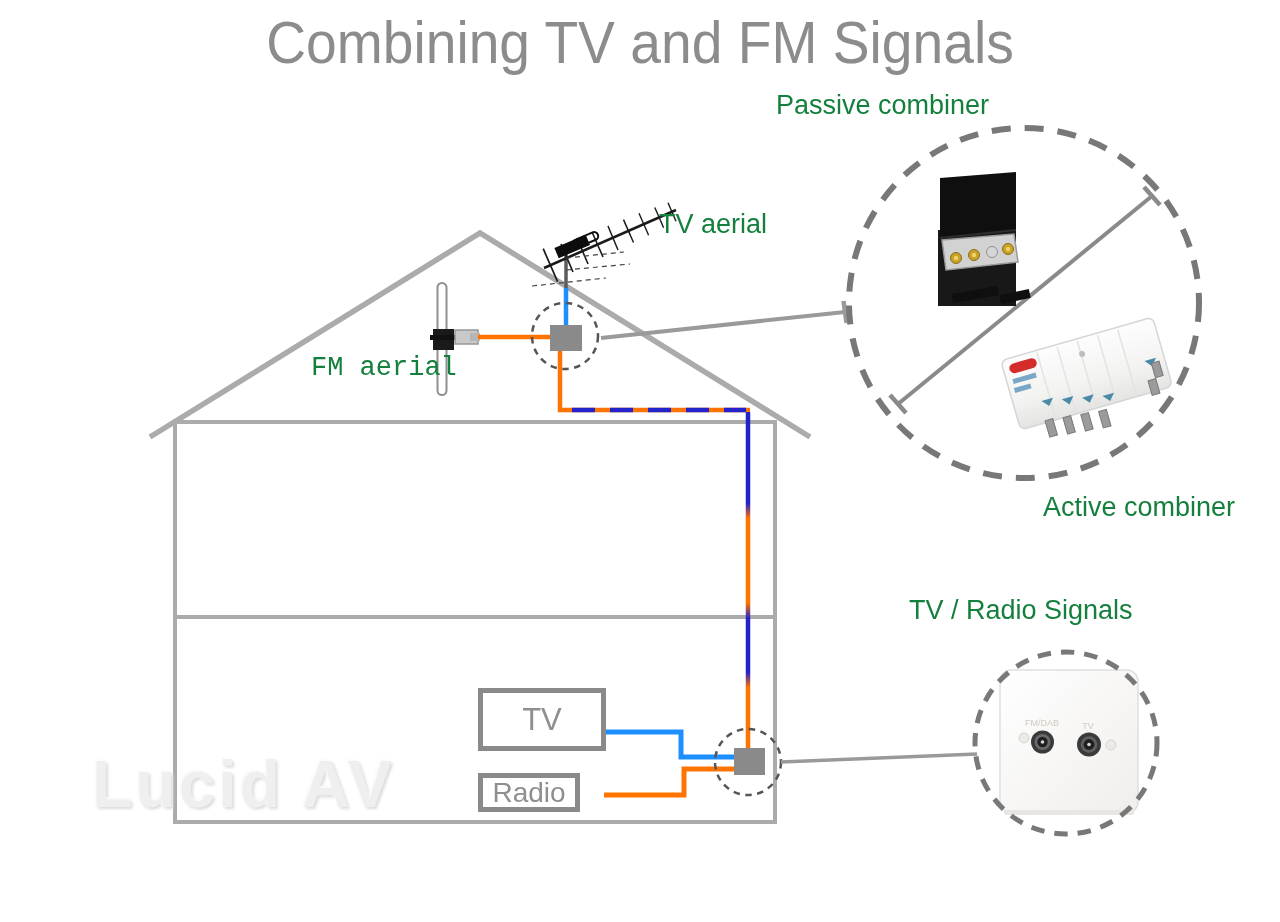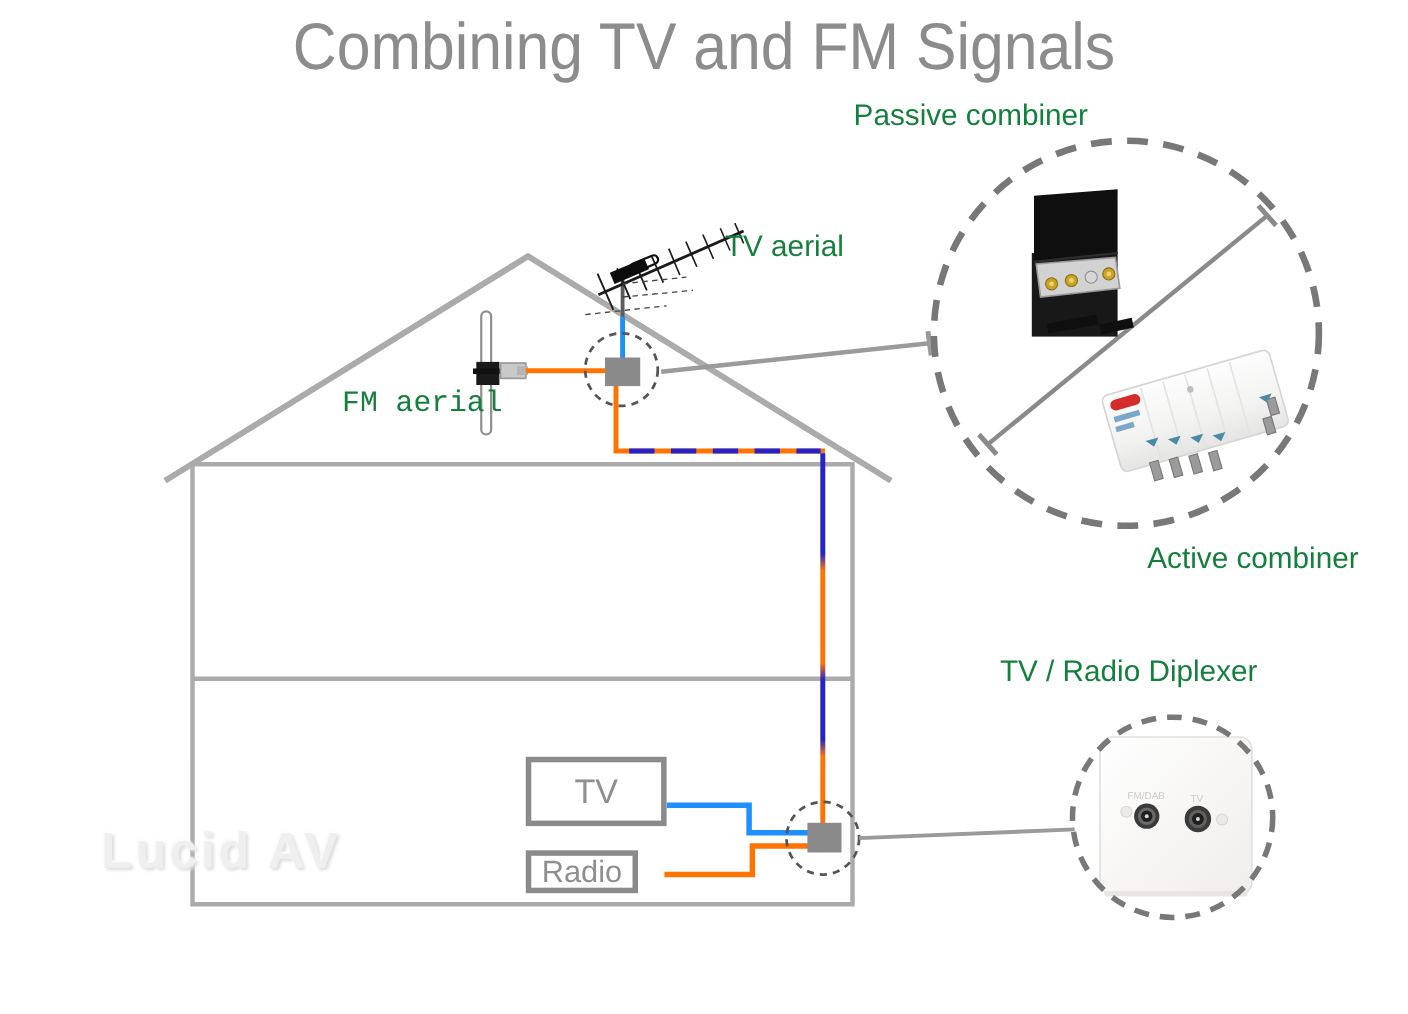--- a/index.html
+++ b/index.html
@@ -10,21 +10,21 @@
   #diagram-svg{position:absolute;left:0;top:0;}
   .overlay{position:absolute;color:#8f8f8f;}
   #page-title{
     left:0;right:0;top:8px;text-align:center;
     font-size:60px;color:#8c8c8c;font-weight:normal;
     transform:scaleX(0.92);transform-origin:50% 50%;
     letter-spacing:0px;white-space:nowrap;
   }
   .callout-label{font-size:27px;white-space:nowrap;color:#15803d;}
   #watermark{
-    left:92px;top:746px;font-size:46px;font-weight:bold;letter-spacing:3px;
+    left:92px;top:746px;font-size:66px;font-weight:bold;letter-spacing:3px;
     color:#efefef;white-space:nowrap;
     text-shadow:-2px -2px 2px #fbfbfb, 2px 2px 3px #dcdcdc;
   }
   .device-box{
     position:absolute;box-sizing:border-box;border:5px solid #8a8a8a;background:#ffffff;
     display:flex;align-items:center;justify-content:center;color:#8f8f8f;
   }
   #tv-box{left:478px;top:688px;width:128px;height:63px;font-size:31px;}
   #radio-box{left:478px;top:773px;width:102px;height:39px;font-size:28px;}
 </style>
@@ -204,21 +204,21 @@
   <div class="overlay" id="page-title">Combining TV and FM Signals</div>
 
   <div class="overlay callout-label" style="left:659px;top:209px;">TV aerial</div>
 
   <div class="overlay callout-label" style="left:311px;top:353px;font-family:Liberation Mono, monospace;">FM aerial</div>
 
   <div class="overlay callout-label" style="left:776px;top:90px;">Passive combiner</div>
 
   <div class="overlay callout-label" style="left:1007px;top:492px;margin-left:36px;">Active combiner</div>
 
-  <div class="overlay callout-label" style="left:909px;top:595px;">TV / Radio Diplexer</div>
+  <div class="overlay callout-label" style="left:909px;top:595px;">TV / Radio Signals</div>
 
   <div class="device-box" id="tv-box">
     <span>TV</span>
   </div>
 
   <div class="device-box" id="radio-box">
     <span>Radio</span>
   </div>
 
 </div>

